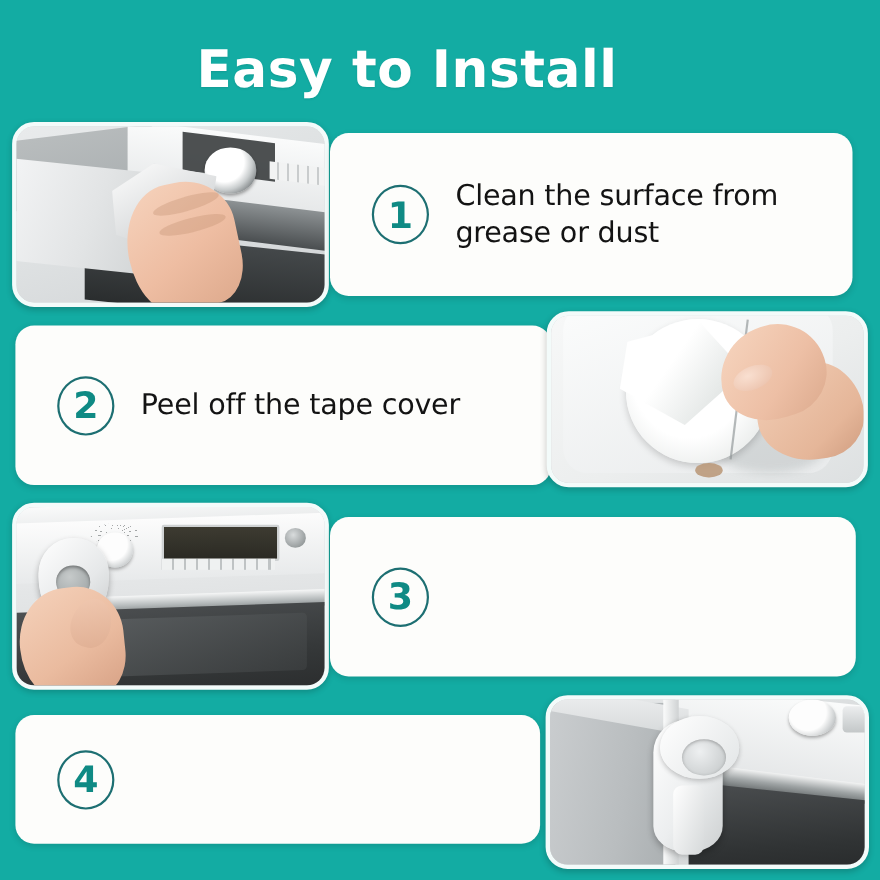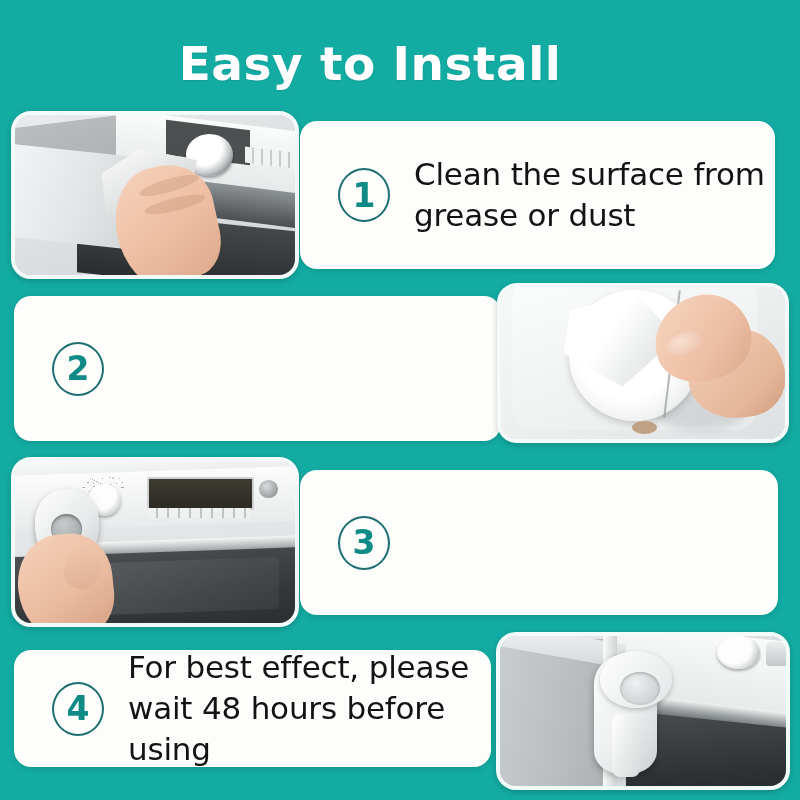--- a/index.html
+++ b/index.html
@@ -56,21 +56,21 @@
     font-weight: bold;
     font-family: "DejaVu Sans", sans-serif;
     display: flex;
     align-items: center;
     justify-content: center;
     box-sizing: border-box;
   }
   .step-text {
     margin-left: 24px;
     color: #131313;
-    font-size: 31px;
+    font-size: 26px;
     line-height: 1.32;
     font-family: "DejaVu Sans", sans-serif;
     letter-spacing: -0.2px;
     white-space: pre-line;
   }
 
   
   .photo {
     position: absolute;
     border-radius: 20px;
@@ -236,20 +236,21 @@
   </div>
 
   <div class="card" style="left:300px; top:121px; width:475px; height:148px;">
     <div class="step-num">1</div>
     <div class="step-text">Clean the surface from
 grease or dust</div>
   </div>
 
   <div class="card" style="left:14px; top:296px; width:487px; height:145px;">
     <div class="step-num">2</div>
+    <div class="step-text">Peel off the tape cover</div>
   </div>
 
   <div class="photo" style="left:497px; top:283px; width:292px; height:160px;">
     <div class="scene">
       <div class="p2-bg"></div>
       <div class="p2-base"></div>
       <div class="p2-shadow"></div>
       <div class="p2-disc"></div>
       <div class="p2-seam"></div>
       <div class="p2-peel"></div>
@@ -280,22 +281,20 @@
       <div class="p3-thumb"></div>
     </div>
   </div>
 
   <div class="card" style="left:300px; top:470px; width:478px; height:145px;">
     <div class="step-num">3</div>
   </div>
 
   <div class="card" style="left:14px; top:650px; width:477px; height:117px;">
     <div class="step-num">4</div>
-    <div class="step-text">For best effect, please
-wait 48 hours before using</div>
   </div>
 
   <div class="photo" style="left:496px; top:632px; width:294px; height:158px;">
     <div class="scene">
       <div class="p4-bg"></div>
       <div class="p4-oven"></div>
       <div class="p4-knob"></div>
       <div class="p4-knob2"></div>
       <div class="p4-bar"></div>
       <div class="p4-dark"></div>

